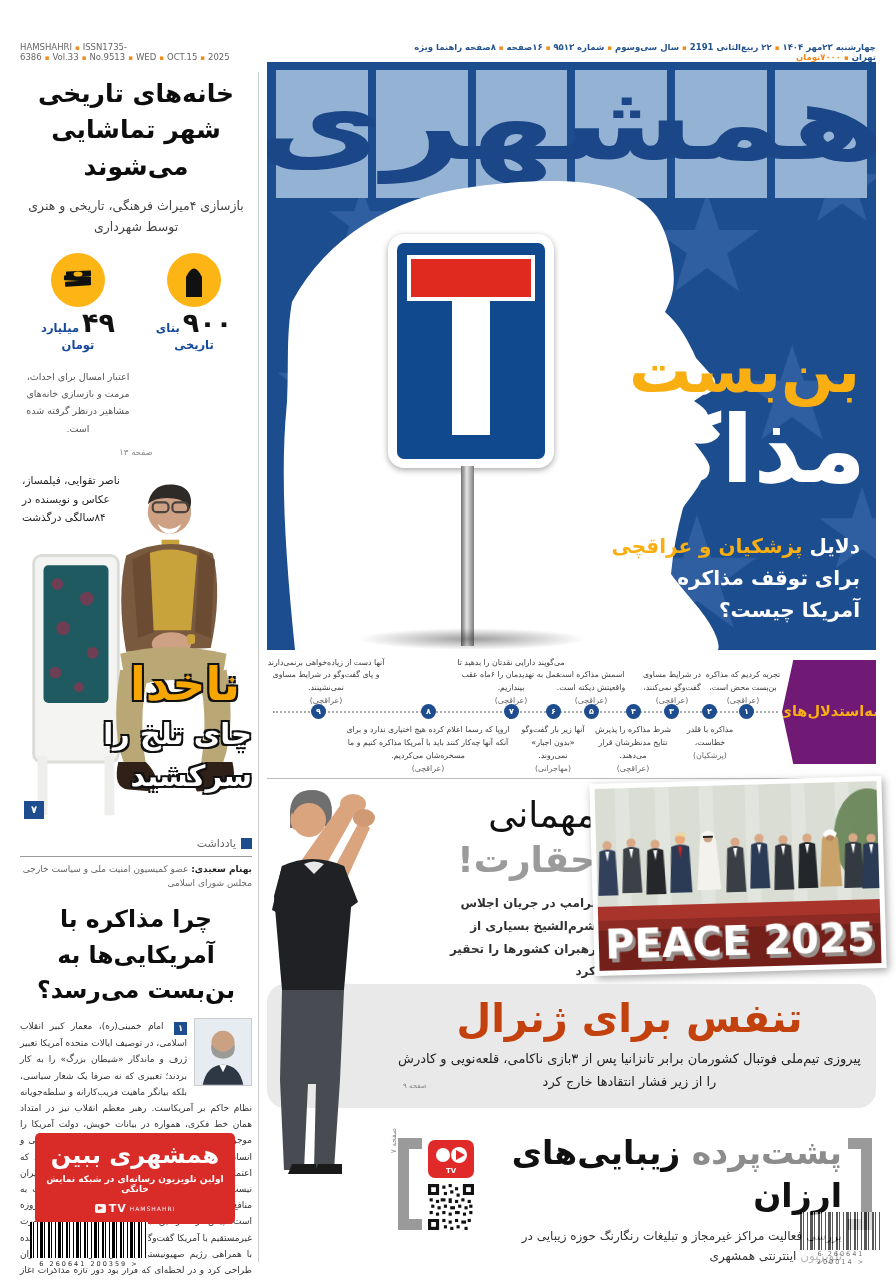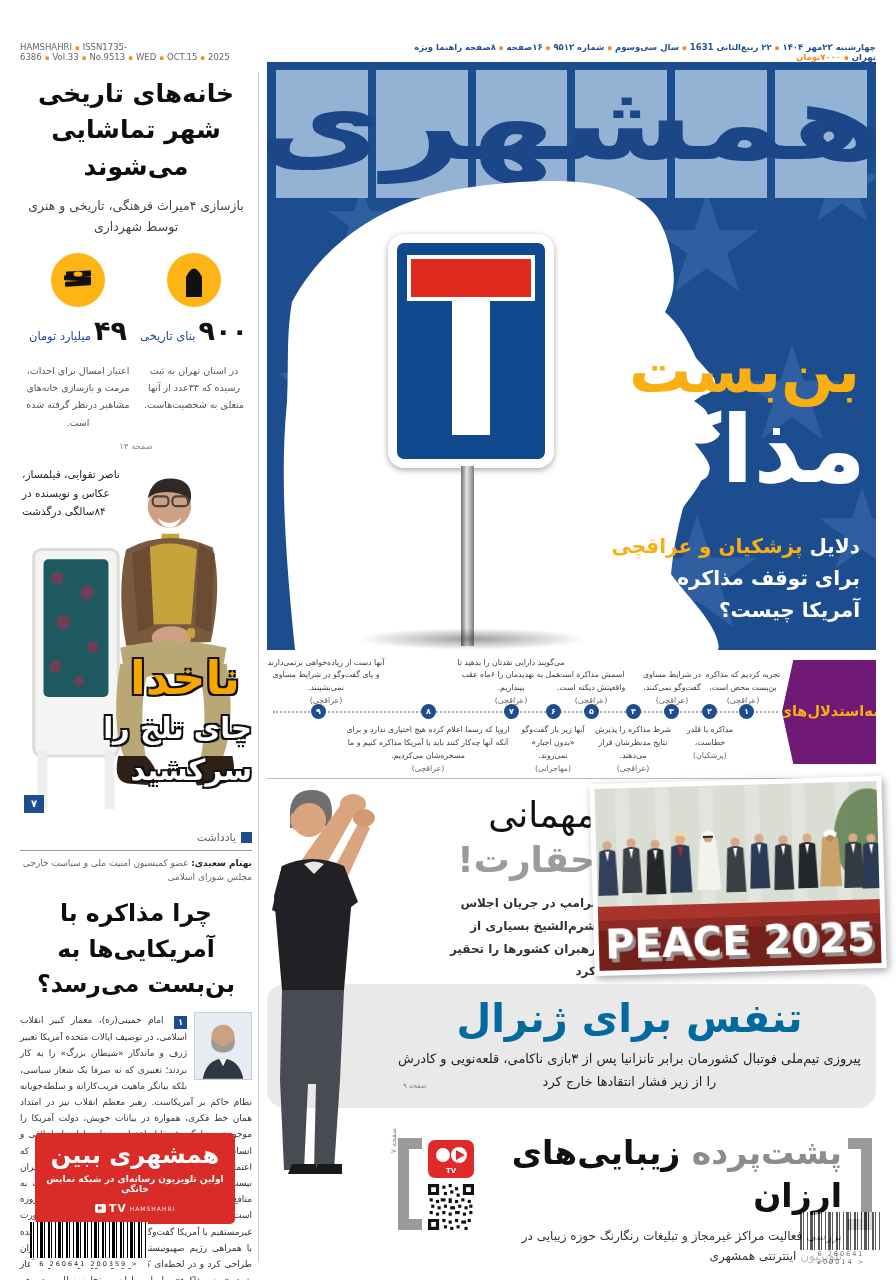--- a/index.html
+++ b/index.html
@@ -13,21 +13,21 @@
   #topbar .sep{color:#f08c1e;margin:0 3px;font-size:7px}
   #topbar .fa-items{color:#24538e;font-weight:bold}
   #topbar .price{color:#f08c1e;font-weight:bold}
   
   #leftcol{position:absolute;top:62px;left:20px;width:232px;direction:rtl;text-align:center}
   .hist-head{font-size:25px;font-weight:bold;color:#0d0d0d;line-height:1.45;margin-top:14px}
   .hist-sub{font-size:12.5px;color:#444;line-height:1.7;margin-top:10px}
   .stats{display:flex;margin-top:16px}
   .stat{flex:1;padding:0 4px}
   .stat .badge{width:54px;height:54px;border-radius:50%;background:#fdb515;margin:0 auto;display:flex;align-items:center;justify-content:center}
-  .stat .numrow{margin-top:8px;font-size:11.5px;font-weight:normal;color:#16489c}
+  .stat .numrow{margin-top:0;font-size:11.5px;font-weight:bold;color:#16489c}
   .stat .numrow b{font-size:27px;color:#111;margin-left:3px;letter-spacing:-1px}
   .stat .desc{font-size:9.5px;color:#555;line-height:1.8;margin-top:16px}
   .page13{font-size:8.5px;color:#888;text-align:center;margin:10px 2px 0}
   
   #obit{position:relative;height:366px;margin-top:4px;text-align:right}
   #obit .cap{position:absolute;top:10px;right:auto;left:2px;width:104px;font-size:10.5px;color:#222;line-height:1.8;text-align:left;direction:rtl}
   #obit .t1{position:absolute;right:12px;top:200px;font-size:46px;font-weight:bold;color:#f7a600;
             text-shadow:2px 2px 0 #111,-2px 2px 0 #111,2px -2px 0 #111,-2px -2px 0 #111;line-height:1}
   #obit .t2{position:absolute;right:0;top:252px;font-size:29px;font-weight:bold;color:#fff;width:150px;line-height:1.45;
             text-shadow:2px 2px 0 #111,-2px 2px 0 #111,2px -2px 0 #111,-2px -2px 0 #111}
@@ -98,21 +98,21 @@
   #summit-text{position:absolute;left:428px;top:792px;width:168px;direction:rtl;text-align:right}
   #summit-text .a{font-size:36px;font-weight:normal;color:#111;line-height:1.25}
   #summit-text .b{font-size:36px;font-weight:bold;color:#9b9b9b;line-height:1.25}
   #summit-text .s{font-size:12px;color:#333;line-height:1.9;margin-top:10px;font-weight:bold}
   #summit-text .p{font-size:7.5px;color:#888;margin-top:4px}
   #sphoto{position:absolute;left:592px;top:780px;width:292px;height:192px;background:#fff;padding:5px;
           box-shadow:2px 3px 8px rgba(0,0,0,.35);transform:rotate(-1.6deg)}
   
   #foot{position:absolute;left:267px;top:984px;width:609px;height:124px;background:#e9e9e9;border-radius:18px}
   #foot .in{position:absolute;left:130px;right:14px;top:12px;text-align:center;direction:rtl}
-  #foot .h{font-size:40px;font-weight:bold;color:#0369a1;line-height:1.1}
+  #foot .h{font-size:40px;font-weight:bold;color:#c2410c;line-height:1.1}
   #foot .s{font-size:13px;color:#222;line-height:1.75;margin-top:8px}
   #foot .p{position:absolute;left:136px;bottom:18px;font-size:7px;color:#888}
   #coach{position:absolute;left:252px;top:780px;z-index:5}
   
   .brk{position:absolute;width:24px;height:92px;border-top:11px solid #9a9a9a;border-bottom:11px solid #9a9a9a}
   #brkL{left:398px;top:1138px;border-left:11px solid #9a9a9a}
   #brkR{left:848px;top:1138px;border-right:11px solid #9a9a9a}
   #beauty-pg{position:absolute;left:381px;top:1136px;font-size:7.5px;color:#888;transform:rotate(-90deg)}
   #tvlogo{position:absolute;left:428px;top:1140px;width:46px;height:38px;background:#e02a29;border-radius:7px}
   #qr{position:absolute;left:428px;top:1184px;width:46px;height:46px}
@@ -125,39 +125,38 @@
 </head>
 <body>
 
 <div id="page">
 
   <div id="topbar">
     <div>
       <span>HAMSHAHRI</span><span class="sep">▪</span><span>ISSN1735-6386</span><span class="sep">▪</span><span>Vol.33</span><span class="sep">▪</span><span>No.9513</span><span class="sep">▪</span><span>WED</span><span class="sep">▪</span><span>OCT.15</span><span class="sep">▪</span><span>2025</span>
     </div>
     <div class="fa fa-items">
-      <span>چهارشنبه ۲۳مهر ۱۴۰۴</span><span class="sep">▪</span><span>۲۲ ربیع‌الثانی 1631</span><span class="sep">▪</span><span>سال سی‌وسوم</span><span class="sep">▪</span><span>شماره ۹۵۱۳</span><span class="sep">▪</span><span>۱۶صفحه</span><span class="sep">▪</span><span>۸صفحه راهنما ویژه تهران</span><span class="sep">▪</span><span class="price">۷۰۰۰تومان</span>
+      <span>چهارشنبه ۲۳مهر ۱۴۰۴</span><span class="sep">▪</span><span>۲۲ ربیع‌الثانی 2191</span><span class="sep">▪</span><span>سال سی‌وسوم</span><span class="sep">▪</span><span>شماره ۹۵۱۳</span><span class="sep">▪</span><span>۱۶صفحه</span><span class="sep">▪</span><span>۸صفحه راهنما ویژه تهران</span><span class="sep">▪</span><span class="price">۷۰۰۰تومان</span>
     </div>
   </div>
 
   <div id="vdiv"></div>
 
   <div id="leftcol">
     <div class="hist-head">خانه‌های تاریخی شهر تماشایی می‌شوند</div>
     <div class="hist-sub">بازسازی ۴میراث فرهنگی، تاریخی و هنری توسط شهرداری</div>
 
     <div class="stats">
       <div class="stat">
         <div class="badge">
           <svg width="30" height="34" viewBox="0 0 30 34">
               <path d="M7 14 q8 -17 16 0 l0 20 l-16 0 z" fill="#111"></path>
             </svg>
         </div>
         <div class="numrow"><b>۹۰۰</b><span>بنای تاریخی</span></div>
-        <div class="desc">در استان تهران به ثبت رسیده که ۳۳عدد از آنها متعلق به شخصیت‌هاست.</div>
       </div>
       <div class="stat">
         <div class="badge">
           <svg width="34" height="30" viewBox="0 0 34 30">
             <g fill="#111">
                 <rect x="4" y="16" width="26" height="5" rx="1" transform="rotate(-4 17 18)"></rect>
             <rect x="3" y="11" width="27" height="5" rx="1" transform="rotate(3 17 13)"></rect>
             <rect x="5" y="6" width="25" height="6" rx="1" transform="rotate(-3 17 9)"></rect>
               </g>
             <ellipse cx="17" cy="9" rx="4.5" ry="2.6" fill="#fdb515"></ellipse>

